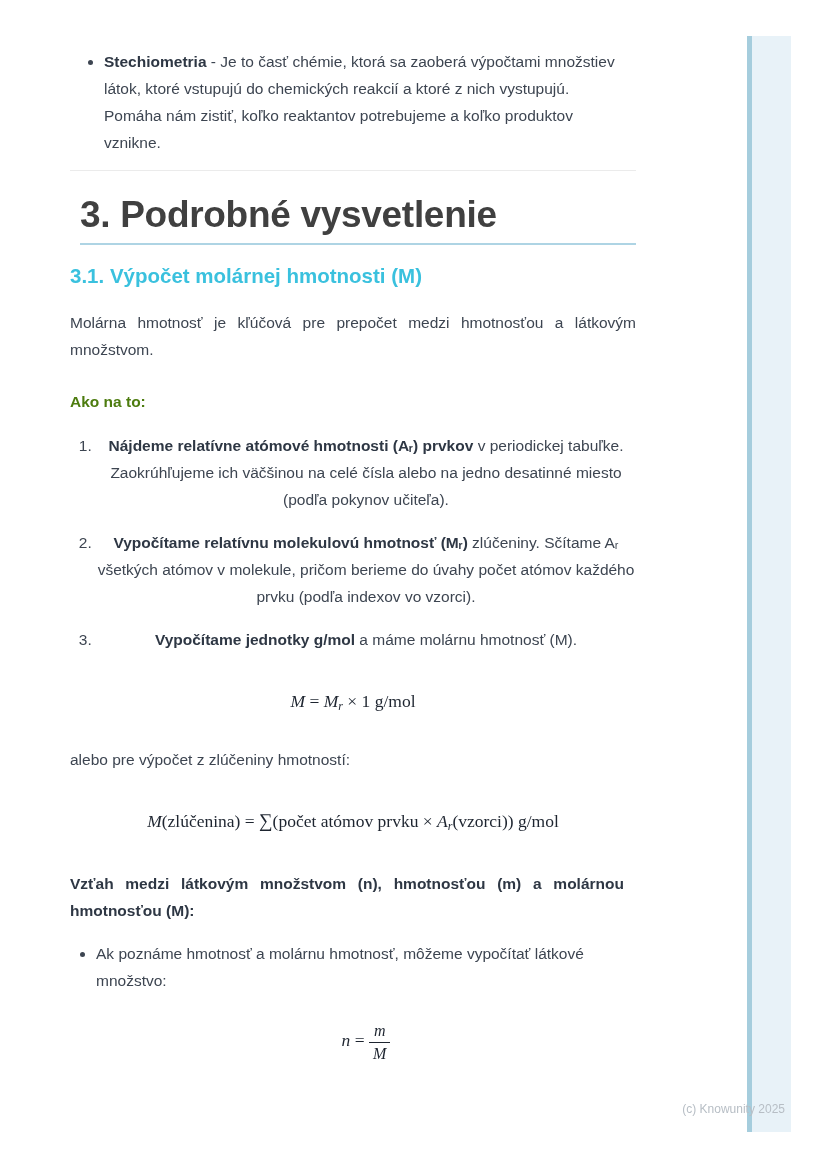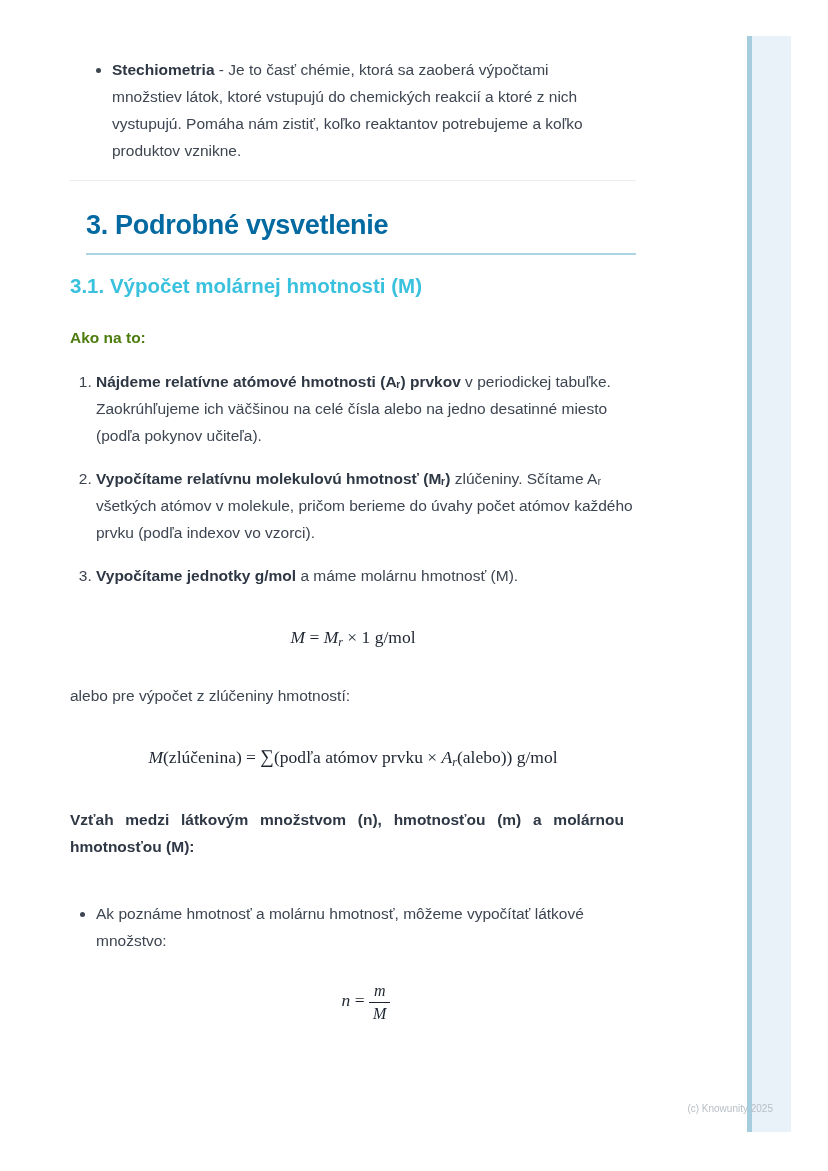--- a/index.html
+++ b/index.html
@@ -18,38 +18,38 @@
     left: 70px;
     top: 0;
     width: 566px;
     padding-top: 40px;
     font-size: 15.5px;
     line-height: 27px;
   }
   b, .bold { font-weight: 700; color: #2e3744; }
 
   ul.intro-list {
-    margin: 16px;
+    margin: 8px;
     padding-left: 26px;
     list-style: disc outside;
   }
   ul.intro-list > li { padding-left: 0; }
 
   hr.divider {
     border: none;
     border-top: 1.5px solid #ebebeb;
     margin: 14px 0 0 0;
   }
 
   h2.section-heading {
-    margin: 26px 0 0 16px;
-    font-size: 27px;
+    margin: 26px 0 0 10px;
+    font-size: 37px;
     line-height: 36px;
     font-weight: 700;
-    color: #0369a1;
+    color: #404040;
     letter-spacing: -0.3px;
     padding-bottom: 10px;
     border-bottom: 2.5px solid #aed4e4;
   }
   h3.sub-heading {
     margin: 18px 0 0 0;
     font-size: 20.5px;
     line-height: 26px;
     font-weight: 700;
     color: #3ac1de;
@@ -59,20 +59,21 @@
     text-align: justify;
   }
   p.bold-label {
     margin: 25px 0 0 0;
     font-weight: 700;
     color: #4d7c0f;
   }
   ol.steps-list {
     margin: 17px 0 0 0;
     padding-left: 26px;
+    text-align: center;
   }
   ol.steps-list > li + li { margin-top: 16px; }
   ul.example-list {
     margin: 7px 0 0 0;
     padding-left: 44px;
     list-style: disc outside;
   }
   p.alt-intro { margin: 30px 0 0 0; }
 
   .formula {
@@ -92,21 +93,21 @@
   }
   .formula .sigma { font-size: 19px; }
 
   p.relationship-heading {
     margin: 34px 12px 0 0;
     font-weight: 700;
     color: #2e3744;
     text-align: justify;
   }
   ul.relation-list {
-    margin: 40px 0 0 0;
+    margin: 16px 0 0 0;
     padding-left: 26px;
     list-style: disc outside;
   }
   .formula.fraction-formula { margin-top: 28px; }
   .frac {
     display: inline-block;
     vertical-align: middle;
     text-align: center;
     line-height: 1.1;
   }
@@ -128,42 +129,43 @@
     top: 36px;
     width: 44px;
     height: 1096px;
     background: #e8f2f8;
     border-left: 5px solid #a5cddd;
     z-index: 1;
   }
   .page-footer {
     position: absolute;
     top: 1101px;
-    right: 55px;
-    font-size: 10px;
+    right: 43px;
+    font-size: 12px;
     line-height: 16px;
     color: #b7bec5;
     z-index: 2;
   }
 </style>
 </head>
 <body>
 
 <div class="content">
 
   <ul class="intro-list">
     <li><b>Stechiometria</b><span> - Je to časť chémie, ktorá sa zaoberá výpočtami množstiev látok, ktoré vstupujú do chemických reakcií a ktoré z nich vystupujú. Pomáha nám zistiť, koľko reaktantov potrebujeme a koľko produktov vznikne.</span></li>
   </ul>
 
   <hr class="divider">
 
   <h2 class="section-heading">3. Podrobné vysvetlenie</h2>
 
   <h3 class="sub-heading">3.1. Výpočet molárnej hmotnosti (M)</h3>
 
+  <p class="intro-paragraph">Molárna hmotnosť je kľúčová pre prepočet medzi hmotnosťou a látkovým množstvom.</p>
 
   <p class="bold-label">Ako na to:</p>
 
   <ol class="steps-list">
     <li>
       <b>Nájdeme relatívne atómové hmotnosti (Aᵣ) prvkov</b><span> v periodickej tabuľke. Zaokrúhľujeme ich väčšinou na celé čísla alebo na jedno desatinné miesto (podľa pokynov učiteľa).</span>
     </li>
     <li>
       <b>Vypočítame relatívnu molekulovú hmotnosť (Mᵣ)</b><span> zlúčeniny. Sčítame Aᵣ všetkých atómov v molekule, pričom berieme do úvahy počet atómov každého prvku (podľa indexov vo vzorci).</span>
     </li>
@@ -173,21 +175,21 @@
   </ol>
 
 
   <div class="formula">
     <span class="var">M</span><span> = </span><span class="var">M</span><sub class="var-sub">r</sub><span> × 1 g/mol</span>
   </div>
 
   <p class="alt-intro">alebo pre výpočet z zlúčeniny hmotností:</p>
 
   <div class="formula">
-    <span class="var">M</span><span>(zlúčenina) = </span><span class="sigma">∑</span><span>(podľa atómov prvku × </span><span class="var">A</span><sub class="var-sub">r</sub><span>(alebo)) g/mol</span>
+    <span class="var">M</span><span>(zlúčenina) = </span><span class="sigma">∑</span><span>(počet atómov prvku × </span><span class="var">A</span><sub class="var-sub">r</sub><span>(vzorci)) g/mol</span>
   </div>
 
   <p class="relationship-heading">Vzťah medzi látkovým množstvom (n), hmotnosťou (m) a molárnou hmotnosťou (M):</p>
 
   <ul class="relation-list">
     <li>
       <span>Ak poznáme hmotnosť a molárnu hmotnosť, môžeme vypočítať látkové množstvo:</span>
       <div class="formula fraction-formula">
         <span class="var">n</span><span> = </span><span class="frac"><span class="num var">m</span><span class="den var">M</span></span>
       </div>

